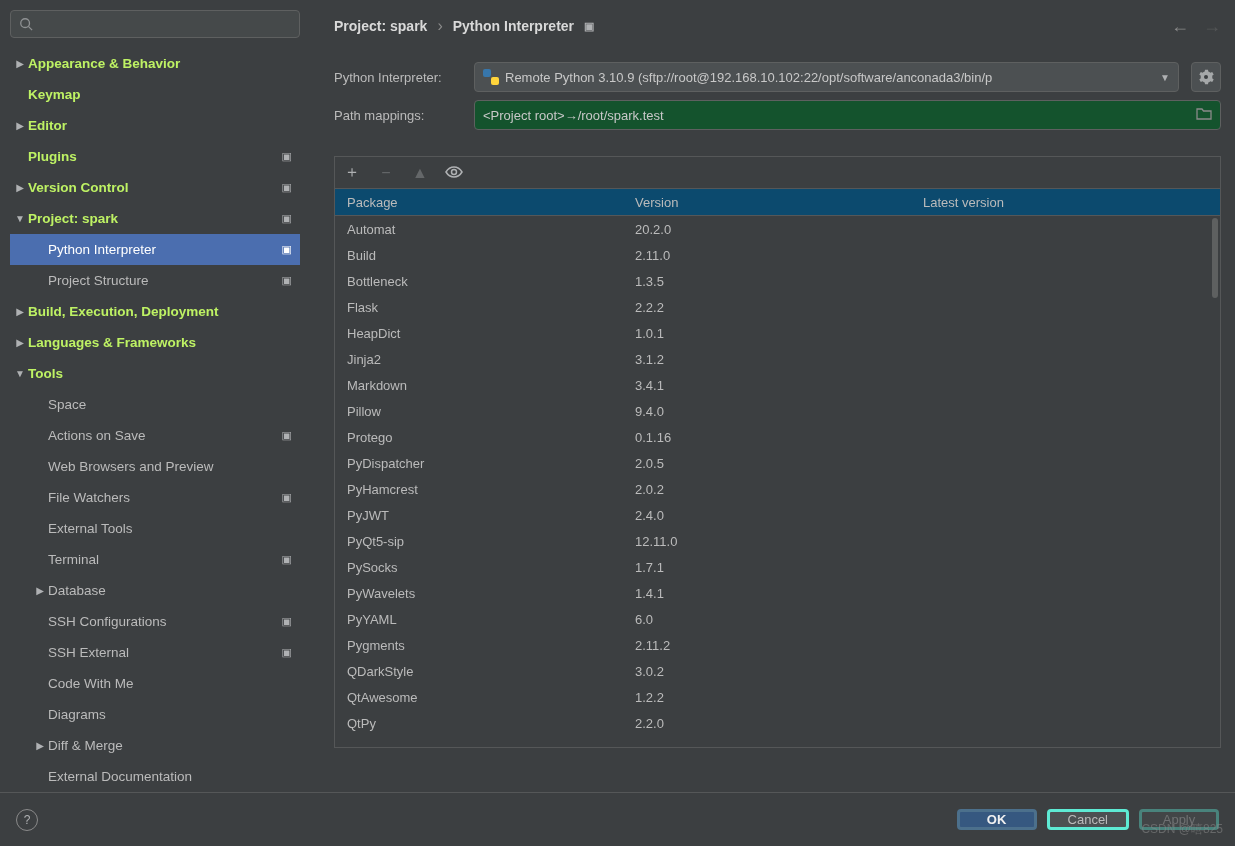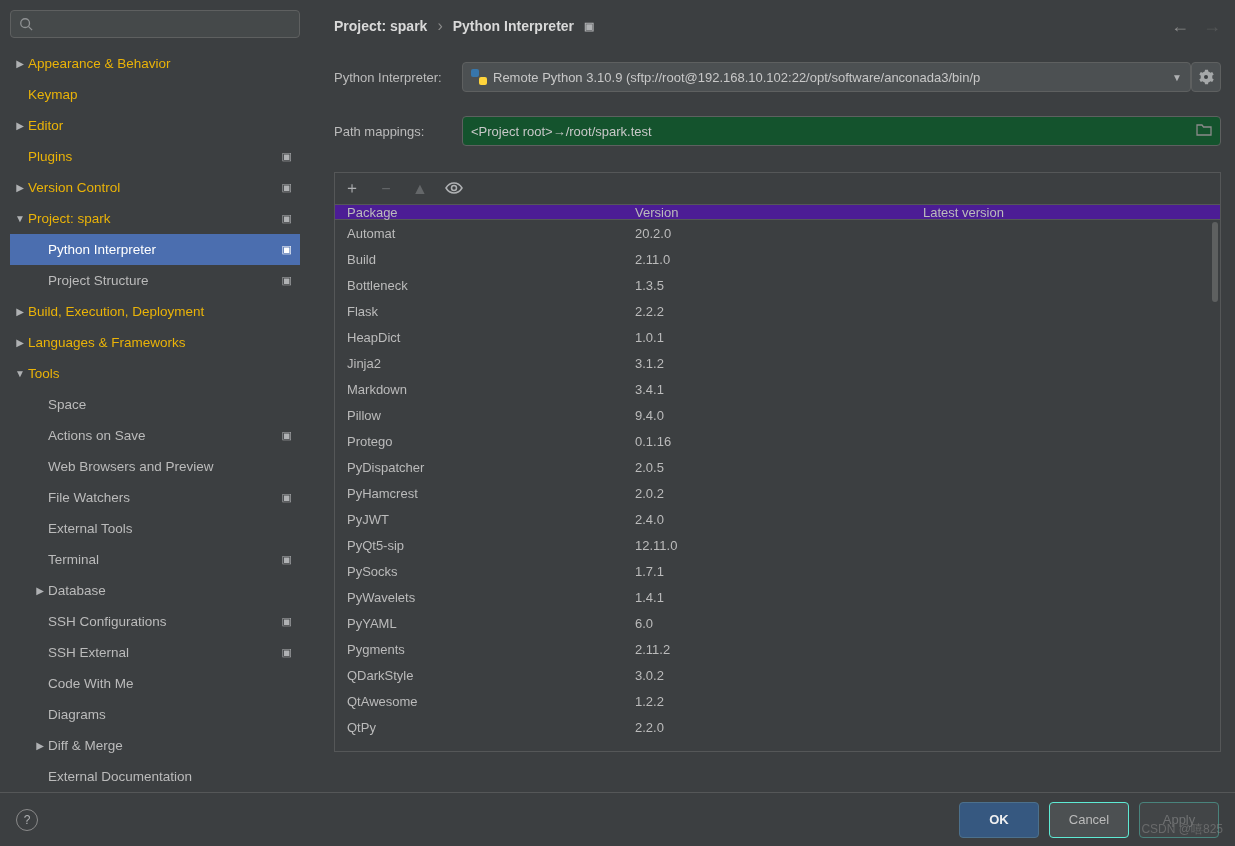--- a/index.html
+++ b/index.html
@@ -41,21 +41,21 @@
 .tree-row .chev {
   width: 16px; text-align: center;
   color: #AFB1B3; font-size: 10px;
 }
 .tree-row .chev.none { color: transparent; }
 .tree-row .lbl { flex: 1; font-size: 13.5px; }
 .tree-row .badge {
   color: #AFB1B3; font-size: 11px;
   padding: 0 2px;
 }
-.bold { font-weight: 400; color: #eab308; }
+.bold { font-weight: 700; color: #bef264; }
 .indent1 { padding-left: 22px; }
 .selected {
   background: #4B6EAF;
   color: #FFFFFF;
 }
 .selected .lbl, .selected .badge { color: #FFFFFF; }
 
 .right-panel {
   position: absolute; left: 318px; top: 0;
   right: 0; height: 782px;
@@ -66,24 +66,24 @@
   display: flex; align-items: center;
   font-size: 14px; font-weight: 700;
   color: #D9D9D9; height: 28px; gap: 10px;
 }
 .breadcrumb .sep { color: #8A8A8A; font-size: 16px; font-weight: 400; }
 .breadcrumb .arrow-nav { margin-left: auto; color: #8A8A8A; display:flex; gap:14px; }
 .breadcrumb .arrow-nav span { font-size:18px; }
 .sq-badge { color:#AFB1B3; font-size:11px; }
 
 .form-row {
-  display: flex; align-items: center; 
+  display: flex; align-items: center; gap: 12px;
   margin-top: 22px;
 }
-.form-row.second { margin-top: 24px; }
+.form-row.second { margin-top: 8px; }
 .form-label { width: 128px; color: #BBBBBB; font-size: 13px; }
 .interp-select {
   flex: 1; display: flex; align-items: center;
   background: #4C5052;
   border: 1px solid #5E6060;
   border-radius: 4px; height: 30px;
   padding: 0 8px; gap: 6px; overflow: hidden;
 }
 .interp-select .py-icon {
   width: 16px; height: 16px; position: relative; flex-shrink:0;
@@ -123,22 +123,22 @@
   padding: 0 8px; gap: 16px; height: 32px;
   color:#AFB1B3;
 }
 .pkg-toolbar .tbtn { font-size:16px; width:18px; text-align:center; }
 .pkg-toolbar .tbtn.disabled { opacity:.35; }
 .pkg-header {
   display:flex;
   border: 1px solid #555758;
   border-top: 1px solid #555758;
   border-bottom: 1px solid #555758;
-  background: #4c1d95;
-  height: 16px; align-items:center;
+  background: #0c4a6e;
+  height: 28px; align-items:center;
   color:#BBBBBB;
 }
 .pkg-header .col { padding-left: 12px; }
 .col-pkg { width: 288px; }
 .col-ver { width: 288px; }
 .col-lat { flex:1; }
 .pkg-body {
   border: 1px solid #555758;
   border-top: none;
   height: 532px;
@@ -168,27 +168,27 @@
 .help-btn {
   width: 22px; height: 22px;
   border-radius: 50%;
   border: 1px solid #8A8A8A;
   color:#AFB1B3;
   display:flex; align-items:center; justify-content:center;
   font-size:12px;
 }
 .footer-btns { margin-left:auto; display:flex; gap:10px; }
 .btn {
-  height: 36px; min-width: 80px; padding: 0 18px;
+  height: 21px; min-width: 80px; padding: 0 18px;
   border-radius: 4px;
   display:flex; align-items:center; justify-content:center;
   font-size: 13px;
   cursor: pointer;
   background: #4C5052;
-  border: 1px solid #5eead4;
+  border: 3px solid #5eead4;
   color: #BBBBBB;
 }
 .btn.primary { background: #365880; border-color:#4C708C; color:#F0F0F0; font-weight:700; }
 .btn.disabled { opacity:.4; }
 .watermark {
   position:absolute; right:12px; bottom:8px;
   font-size:12px; color:#888; opacity:.55;
 }
 
 

